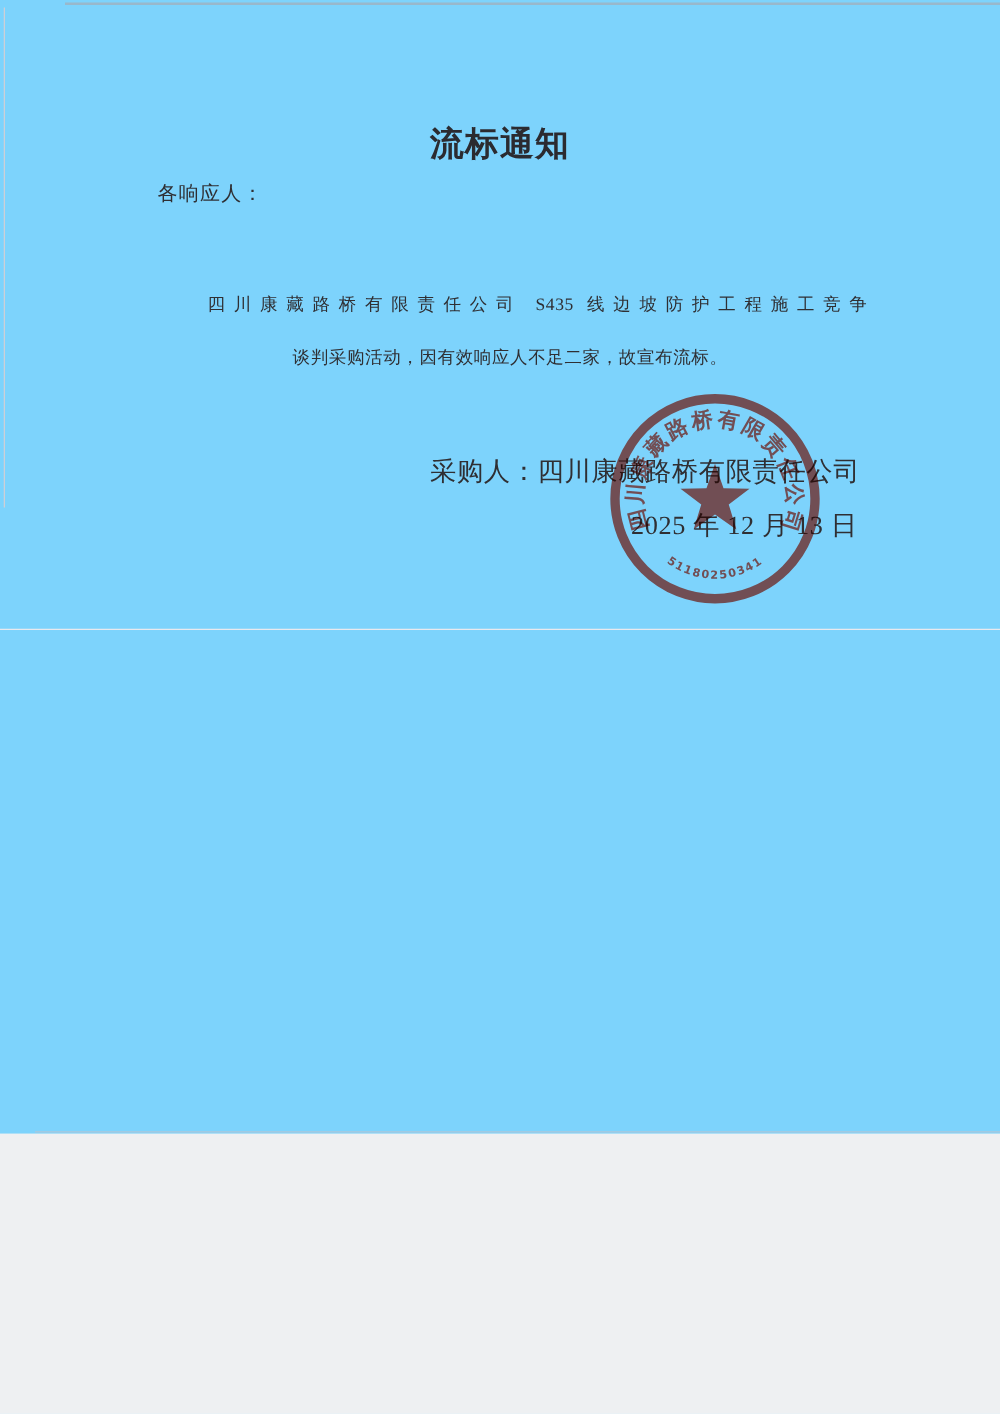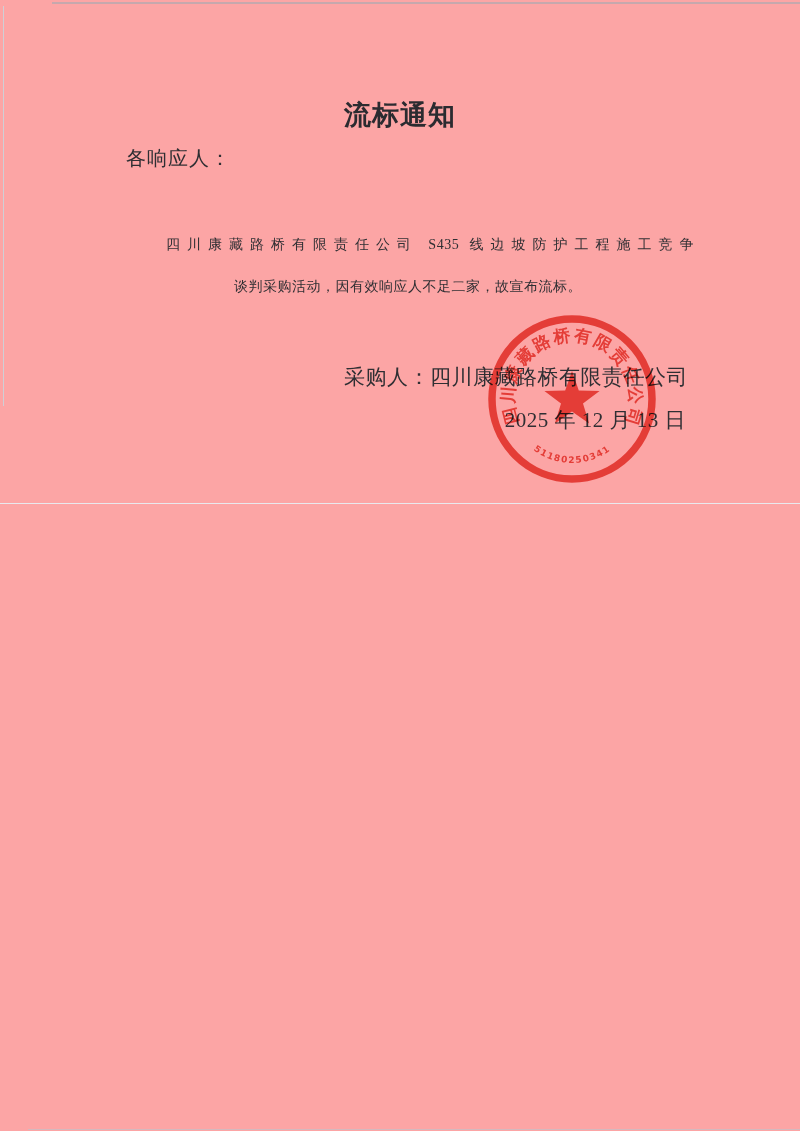--- a/index.html
+++ b/index.html
@@ -3,23 +3,23 @@
 <meta charset="utf-8">
 <style>
   html, body {
     margin: 0;
     padding: 0;
     background: #eef0f2;
   }
   .page {
     position: relative;
     width: 800px;
-    height: 1131px;
+    height: 907px;
     margin: 0 auto;
-    background: #fca5a5;
+    background: #7dd3fc;
     overflow: hidden;
     font-family: "Liberation Serif", "DejaVu Serif", serif;
     color: #2f2f33;
   }
   
   .scan-edge-top {
     position: absolute;
     top: 2px; left: 52px; right: 0;
     height: 2px;
     background: #a9a9b0;
@@ -52,21 +52,21 @@
     margin: 0;
     text-align: center;
     font-size: 27px;
     font-weight: 700;
     letter-spacing: 1px;
     color: #2b2b30;
   }
   .salutation {
     position: absolute;
     top: 145px; left: 126px;
-    font-size: 20px;
+    font-size: 16px;
     letter-spacing: 1px;
   }
   .body-block {
     position: absolute;
     top: 224px; left: 122px;
     width: 572px;
     font-size: 14px;
     line-height: 42px;
     letter-spacing: .5px;
   }

